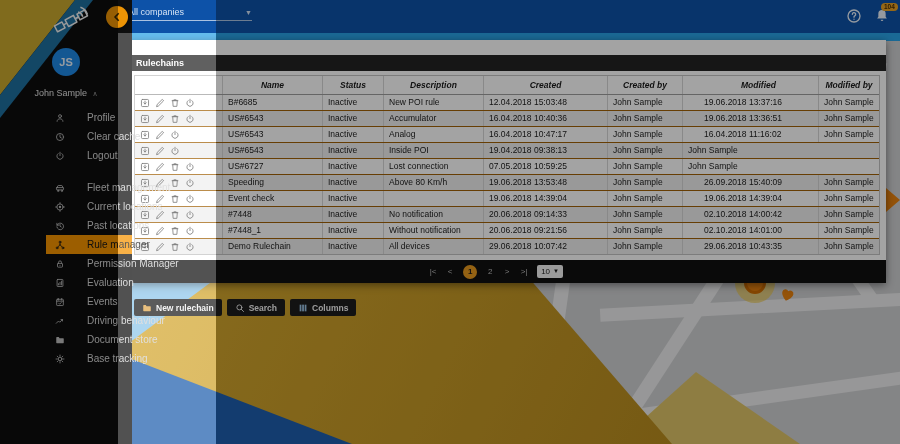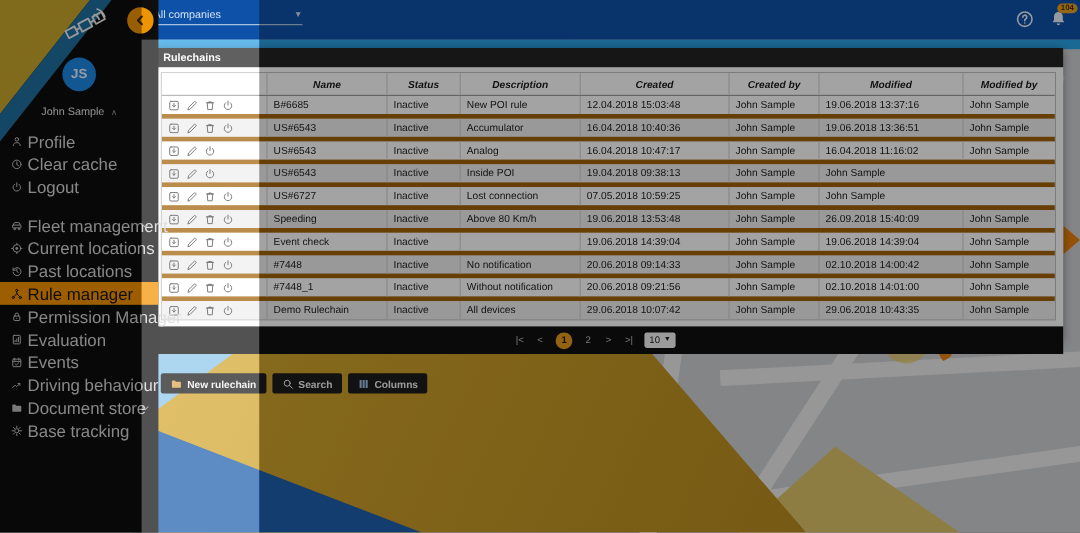--- a/index.html
+++ b/index.html
@@ -49,48 +49,48 @@
   .tri-y{background:#c9a82e;clip-path:polygon(0 0,75px 0,0 95px);}
   .tri-b{background:#1f6f9e;clip-path:polygon(75px 0,93px 0,0 118px,0 95px);}
   .satellite{position:absolute;left:52px;top:4px;width:38px;height:32px;color:#f0f0f0;}
   .avatar{width:28px;height:28px;border-radius:50%;background:#1e88e5;color:#eaf2fb;
     font-size:11px;font-weight:bold;line-height:28px;text-align:center;margin:8px auto 0;cursor:pointer;}
   .uname{margin-top:12px;text-align:center;color:#e0e0e0;font-size:9px;cursor:pointer;}
   .uname .chev{font-size:7px;color:#9a9a9a;margin-left:3px;}
   .side-list{margin-top:10px;}
   .side-list.main{margin-top:13px;}
   .side-item{position:relative;display:flex;align-items:center;height:19px;padding-left:9px;
-    gap:4px;color:#d4d4d4;font-size:14px;cursor:pointer;white-space:nowrap;}
+    gap:22px;color:#d4d4d4;font-size:10px;cursor:pointer;white-space:nowrap;margin-left:46px;}
   .side-item .ic{width:10px;height:10px;color:#bdbdbd;flex:0 0 auto;}
   .side-item .ic svg{width:10px;height:10px;display:block;}
   .side-item.active{background:#f59300;color:#161616;}
   .side-item.active .ic{color:#161616;}
   .exp{position:absolute;right:7px;width:8px;height:8px;color:#9a9a9a;}
   .exp svg{width:8px;height:8px;display:block;}
   
   .panel{position:absolute;left:128px;top:40px;width:758px;height:243px;background:#fff;z-index:10;
     box-shadow:0 2px 8px rgba(0,0,0,.45);display:flex;flex-direction:column;}
   .ptitle{height:16px;line-height:16px;background:#232323;color:#fff;font-size:9px;
-    font-weight:bold;padding-left:8px;flex:0 0 auto;}
+    font-weight:bold;padding-left:8px;flex:0 0 auto;margin-top:15px;}
   .twrap{margin:4px 6px 0;border:1px solid #c2c2c2;flex:0 0 auto;}
   .thead,.trow{display:flex;}
   .thead{height:18px;line-height:18px;font-size:8.5px;font-weight:bold;color:#1a1a1a;
     border-bottom:1px solid #9e9e9e;background:#fff;}
   .thead .cell{text-align:center;cursor:pointer;font-style:italic;}
-  .trow{height:15px;line-height:14px;font-size:8.5px;color:#222;border-bottom:4px solid #a16207;
+  .trow{height:15px;line-height:14px;font-size:8.5px;color:#222;border-bottom:1px solid #a16207;
     background:#fff;cursor:pointer;}
   .trow:nth-child(even){background:#efefef;}
   .trow:last-child{border-bottom:none;}
   .cell{border-right:1px solid #d6d6d6;overflow:hidden;white-space:nowrap;padding:0 5px;
     box-sizing:border-box;}
   .cell:last-child{border-right:none;}
   .c-act{flex:0 0 88px;display:flex;align-items:center;gap:4px;}
   .c-name{flex:0 0 100px;}.c-status{flex:0 0 61px;}.c-desc{flex:0 0 100px;}
   .c-created{flex:0 0 124px;}.c-createdby{flex:0 0 75px;}
-  .c-modified{flex:0 0 120px;}.c-modifiedby{flex:1;}
+  .c-modified{flex:0 0 120px;margin-left:16px;}.c-modifiedby{flex:1;}
   .abtn{background:none;border:none;padding:0;width:11px;height:11px;color:#4d4d4d;cursor:pointer;}
   .abtn svg{width:10px;height:10px;display:block;}
   .spacer{height:5px;flex:0 0 auto;}
   .pager{height:23px;background:#101010;display:flex;align-items:center;justify-content:flex-end;
     gap:9px;padding-right:323px;color:#bdbdbd;font-size:8px;flex:0 0 auto;}
   .pg{min-width:8px;text-align:center;cursor:pointer;}
   .pg.current{width:14px;height:14px;line-height:14px;border-radius:50%;background:#e89a1f;
     color:#1c1c1c;font-weight:bold;}
   .pgsize{display:flex;align-items:center;gap:3px;background:#f2f2f2;color:#1c1c1c;
     border-radius:2px;padding:1px 4px;height:11px;line-height:11px;cursor:pointer;font-size:8px;text-align:center;}

